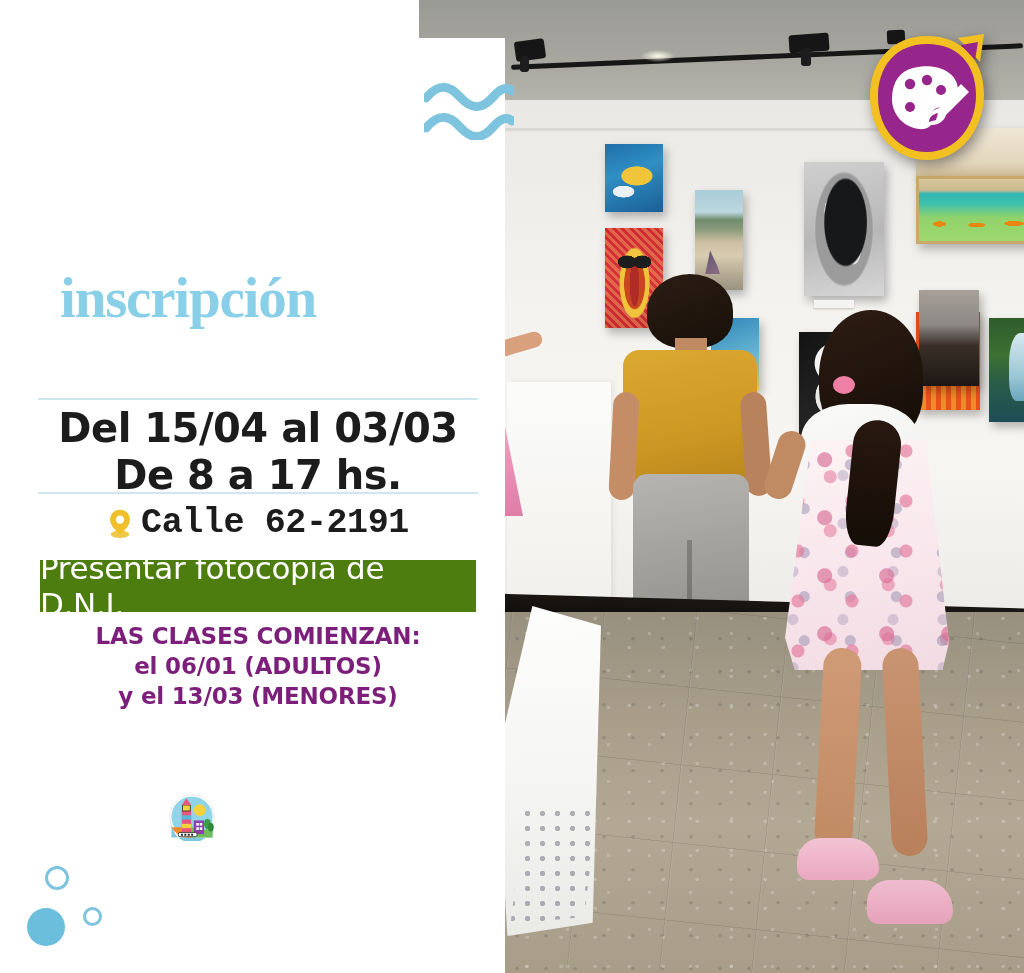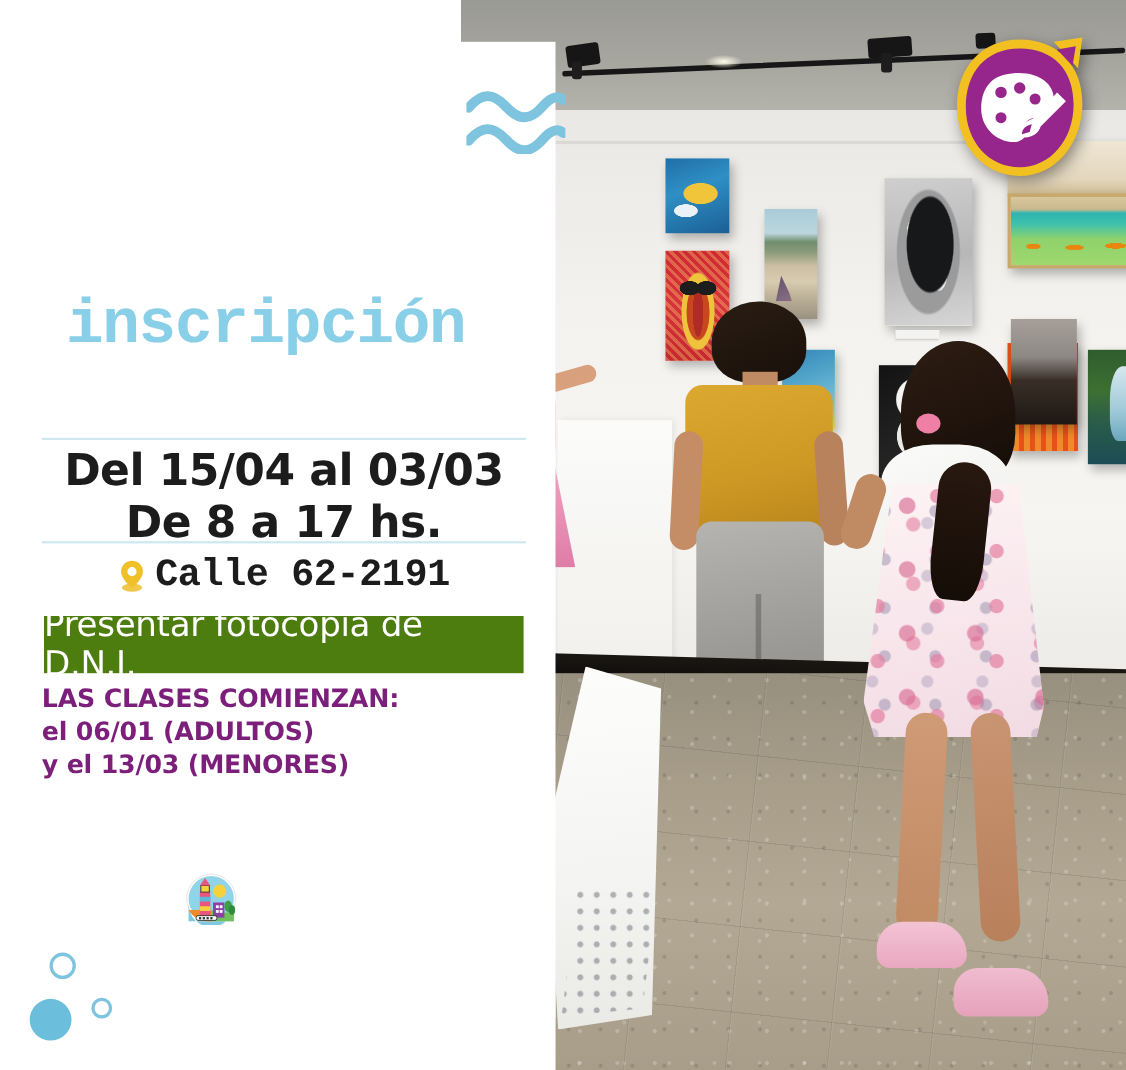--- a/index.html
+++ b/index.html
@@ -369,21 +369,21 @@
     background:#ffffff;
   }
 
   
   .waves{ position:absolute; left:424px; top:82px; width:90px; height:58px; }
 
   
   .headline{
     position:absolute; left:60px; top:270px; width:430px;
     color:#8ACFE8;
-    font-family:Liberation Mono, monospace;
+    font-family:Liberation Serif, serif;
     font-weight:900;
     font-size:57px;
     line-height:0.97;
     letter-spacing:-1.2px;
   }
 
   .rule{
     position:absolute; left:38px; width:440px; height:2px;
     background:#cfe7f1;
   }
@@ -417,21 +417,21 @@
     display:flex; align-items:center; justify-content:center;
   }
   .dni-text{
     font-family:"DejaVu Sans", sans-serif;
     font-weight:500; font-size:31px; color:#ffffff;
     letter-spacing:-0.3px;
   }
 
   .classes{
     position:absolute; left:38px; top:622px; width:440px;
-    text-align:left;
+    text-align:center;
     font-family:"DejaVu Sans", sans-serif;
     font-weight:900;
     font-size:23px;
     line-height:1.30;
     color:#7B1F7A;
     letter-spacing:-0.2px;
   }
 
   
   .muni{

